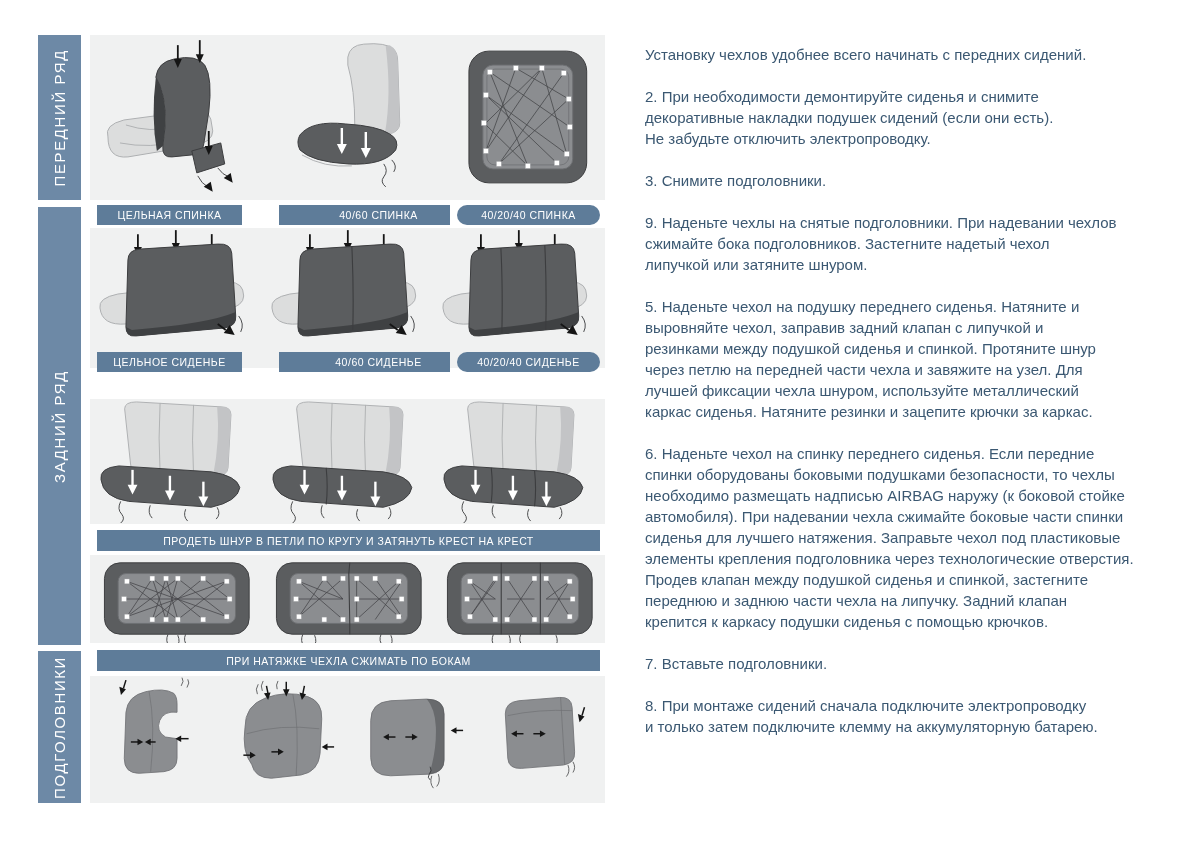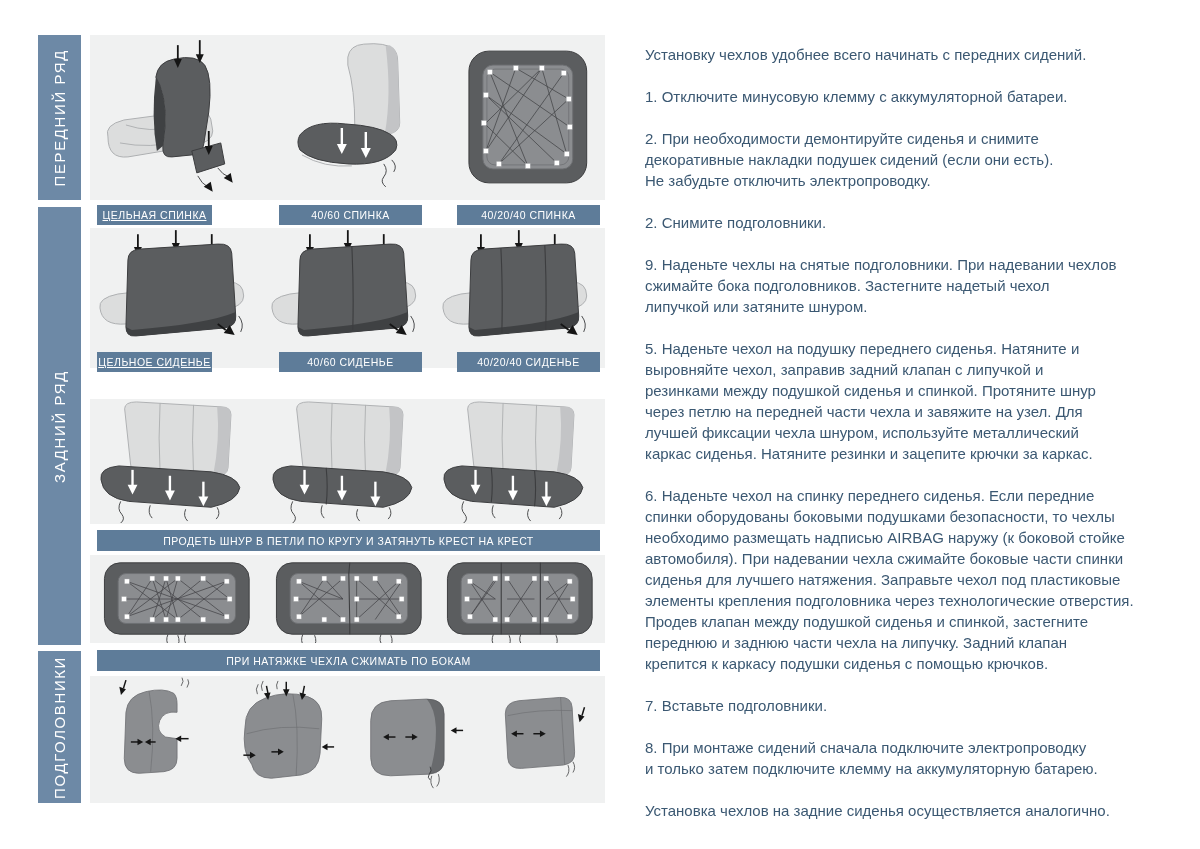--- a/index.html
+++ b/index.html
@@ -22,21 +22,21 @@
   #panel-rear-cushion{top:399px;height:125px;}
   #panel-rear-lace{top:555px;height:88px;}
   #panel-head{top:676px;height:127px;}
   .panel svg{display:block;height:100%;}
   .c3{width:33.333%;} .c4{width:25%;}
 
   
   .banner{position:absolute;height:20px;background:#5e7c99;color:#fff;
         font-size:10.5px;letter-spacing:.5px;display:flex;align-items:center;
         justify-content:center;text-transform:uppercase;white-space:nowrap;}
-  .b1{left:97px;width:115px;text-decoration:underline;} .b2{left:279px;width:143px;} .b3{left:457px;width:143px;}
+  .b1{left:97px;width:145px;} .b2{left:279px;width:143px;padding-left:28px;} .b3{left:457px;width:143px;border-radius:10px;}
   .row1{top:205px;} .row2{top:352px;}
   .bfull{left:97px;width:503px;height:21px;}
   #banner-lace{top:530px;} #banner-head{top:650px;}
 
   
   .instructions{position:absolute;left:645px;top:33px;width:545px;
         color:#3b5872;font-size:15px;line-height:21px;}
   .instructions p{margin:11px 0 21px;white-space:pre-line;}
 
   
@@ -367,25 +367,24 @@
         <polygon class="ah" points="36,66 36,74 29,70"></polygon>
       <line class="ar" x1="56" y1="70" x2="65" y2="70"></line>
         <polygon class="ah" points="64,66 64,74 71,70"></polygon>
       <line class="ar" x1="118" y1="38" x2="115" y2="48"></line>
         <polygon class="ah" points="110,46 118,49 112,56"></polygon>
     </svg>
   </div>
 
   <div class="instructions">
     <p>Установку чехлов удобнее всего начинать с передних сидений.</p>
-    <p>1. Отключите минусовую клемму с аккумуляторной батареи.</p>
     <p>2. При необходимости демонтируйте сиденья и снимите
 декоративные накладки подушек сидений (если они есть).
 Не забудьте отключить электропроводку.</p>
-    <p>2. Снимите подголовники.</p>
+    <p>3. Снимите подголовники.</p>
     <p>9. Наденьте чехлы на снятые подголовники. При надевании чехлов
 сжимайте бока подголовников. Застегните надетый чехол
 липучкой или затяните шнуром.</p>
     <p>5. Наденьте чехол на подушку переднего сиденья. Натяните и
 выровняйте чехол, заправив задний клапан с липучкой и
 резинками между подушкой сиденья и спинкой. Протяните шнур
 через петлю на передней части чехла и завяжите на узел. Для
 лучшей фиксации чехла шнуром, используйте металлический
 каркас сиденья. Натяните резинки и зацепите крючки за каркас.</p>
     <p>6. Наденьте чехол на спинку переднего сиденья. Если передние
@@ -393,16 +392,15 @@
 необходимо размещать надписью AIRBAG наружу (к боковой стойке
 автомобиля). При надевании чехла сжимайте боковые части спинки
 сиденья для лучшего натяжения. Заправьте чехол под пластиковые
 элементы крепления подголовника через технологические отверстия.
 Продев клапан между подушкой сиденья и спинкой, застегните
 переднюю и заднюю части чехла на липучку. Задний клапан
 крепится к каркасу подушки сиденья с помощью крючков.</p>
     <p>7. Вставьте подголовники.</p>
     <p>8. При монтаже сидений сначала подключите электропроводку
 и только затем подключите клемму на аккумуляторную батарею.</p>
-    <p>Установка чехлов на задние сиденья осуществляется аналогично.</p>
   </div>
 
 </div>
 
 </body></html>

